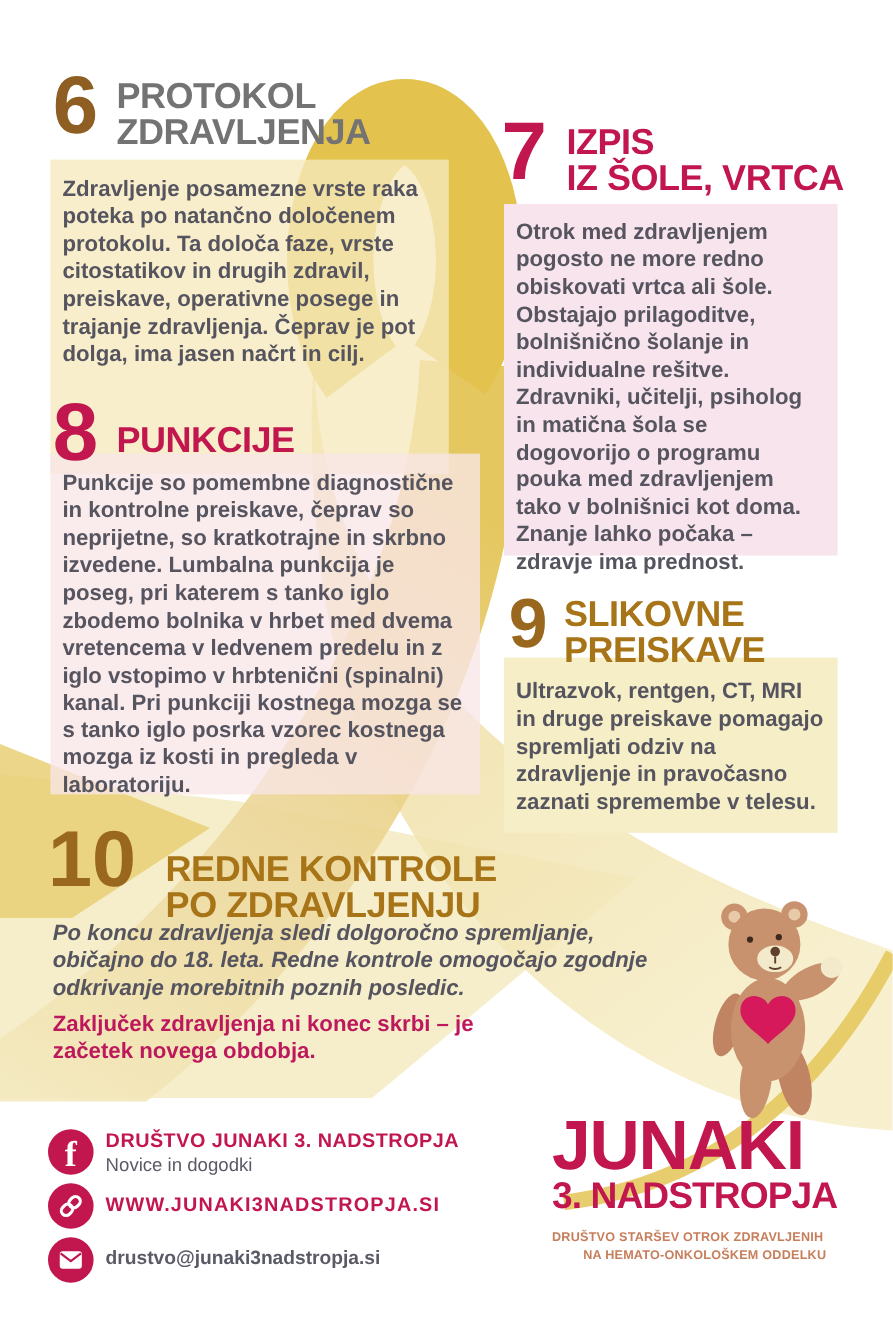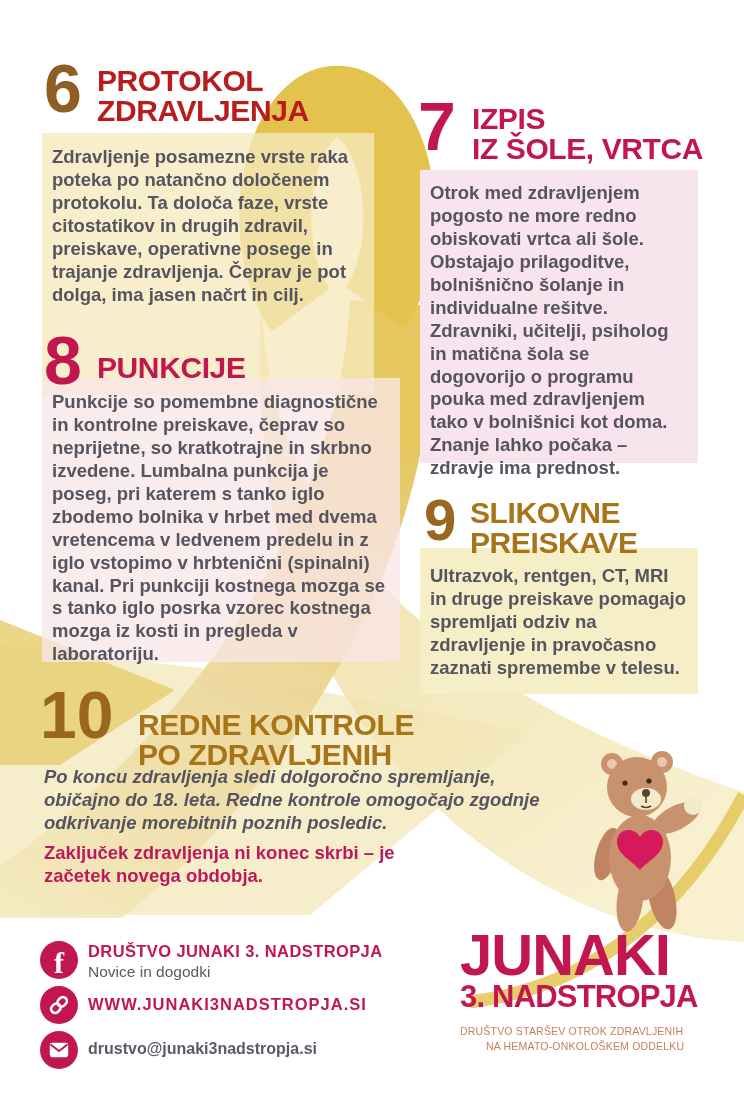--- a/index.html
+++ b/index.html
@@ -7,42 +7,42 @@
         font-family:"Liberation Sans",sans-serif;}
   #ribbon{position:absolute;left:0;top:0;z-index:0;}
   .abs{position:absolute;}
   
   .num{font-weight:700;line-height:0.9;z-index:3;}
   .num.gold{color:#8F5E22;}
   .num.pink{color:#C2164F;}
   .num.gold2{color:#9A671E;}
   .title{font-weight:700;font-size:30px;line-height:0.99;letter-spacing:-0.4px;z-index:3;}
   .title span{display:block;}
-  .title.gold{color:#b91c1c;}
+  .title.gold{color:#737373;}
   .title.pink{color:#C2164F;}
   .title.gold2{color:#A87418;}
   
   .box{z-index:1;}
   .box.cream{background:rgba(246,233,188,0.78);}
   .box.pink7{background:#F7E4EC;}
   .box.pink8{background:rgba(249,229,231,0.78);}
   .box.cream9{background:#F5EEC7;}
   .body-text{font-size:18.5px;line-height:1.24;font-weight:700;color:#55545F;z-index:2;margin:0;}
   .body-text.dark{color:#be185d;}
   
   .contact-circle{width:38px;height:38px;border-radius:50%;background:#C2164F;display:flex;
                   align-items:center;justify-content:center;z-index:3;}
   .fb-glyph{color:#fff;font-weight:700;font-size:30px;font-family:"Liberation Serif",serif;
             margin-top:6px;}
   .contact-main{font-weight:700;font-size:16.5px;letter-spacing:0.4px;color:#C2164F;}
   .contact-sub{font-size:15.5px;font-weight:400;color:#5A5A66;margin-top:2px;}
   .contact-mail{font-size:16px;font-weight:700;color:#5A5A66;}
   .logo-line1{font-weight:700;font-size:58px;line-height:0.92;letter-spacing:-1px;color:#C2164F;}
   .logo-line2{font-weight:700;font-size:31px;line-height:1.05;letter-spacing:-0.8px;color:#C2164F;}
-  .logo-tag{font-weight:400;font-size:10.5px;line-height:1.45;letter-spacing:0.2px;color:#C67E5B;margin-top:10px;}
+  .logo-tag{font-weight:700;font-size:10.5px;line-height:1.45;letter-spacing:0.2px;color:#C67E5B;margin-top:10px;}
 </style>
 </head>
 <body>
 
 <div id="page">
 
   <svg id="ribbon" width="744" height="1100" viewBox="0 0 744 1100">
     <defs>
       <linearGradient id="gTailL" x1="0" y1="0" x2="0.55" y2="1">
         <stop offset="0" stop-color="#EBD792"></stop>
@@ -96,21 +96,21 @@
   <h2 class="abs title gold2" style="left:470px;top:498px;margin:0;">
     <span>SLIKOVNE</span>
     <span>PREISKAVE</span>
   </h2>
   <div class="abs box cream9" style="left:420px;top:548px;width:278px;height:146px;"></div>
   <p class="abs body-text" style="left:430px;top:565px;width:256px;">Ultrazvok, rentgen, CT, MRI in druge preiskave pomagajo spremljati odziv na zdravljenje in pravočasno zaznati spremembe v telesu.</p>
 
   <div class="abs num gold2" style="left:40px;top:686px;font-size:66px;">10</div>
   <h2 class="abs title gold2" style="left:122px;top:694px;margin:16px;">
     <span>REDNE KONTROLE</span>
-    <span>PO ZDRAVLJENIH</span>
+    <span>PO ZDRAVLJENJU</span>
   </h2>
   <p class="abs body-text" style="left:44px;top:766px;width:505px;font-style:italic;">Po koncu zdravljenja sledi dolgoročno spremljanje, običajno do 18. leta. Redne kontrole omogočajo zgodnje odkrivanje morebitnih poznih posledic.</p>
   <p class="abs body-text dark" style="left:44px;top:842px;width:420px;">Zaključek zdravljenja ni konec skrbi – je začetek novega obdobja.</p>
 
   <svg class="abs" style="left:578px;top:742px;z-index:3;" width="142" height="196" viewBox="0 0 142 196">
 
     <ellipse cx="98" cy="76" rx="26" ry="12" fill="#C9926F" transform="rotate(-27 98 76)"></ellipse>
     <circle cx="115" cy="64" r="9" fill="#F3EACC"></circle>
 
     <ellipse cx="29" cy="112" rx="11" ry="27" fill="#C08462" transform="rotate(16 29 112)"></ellipse>

